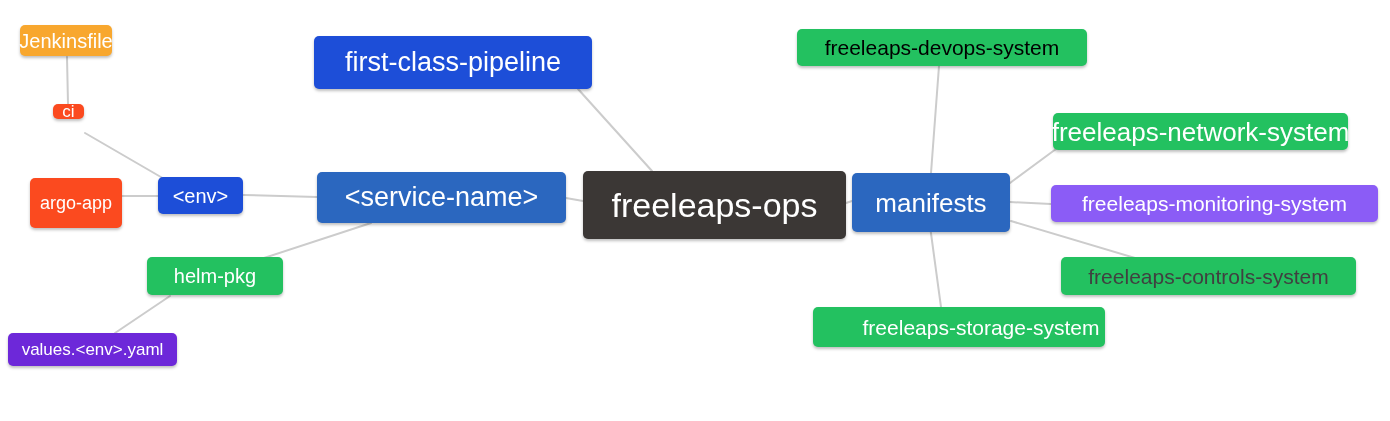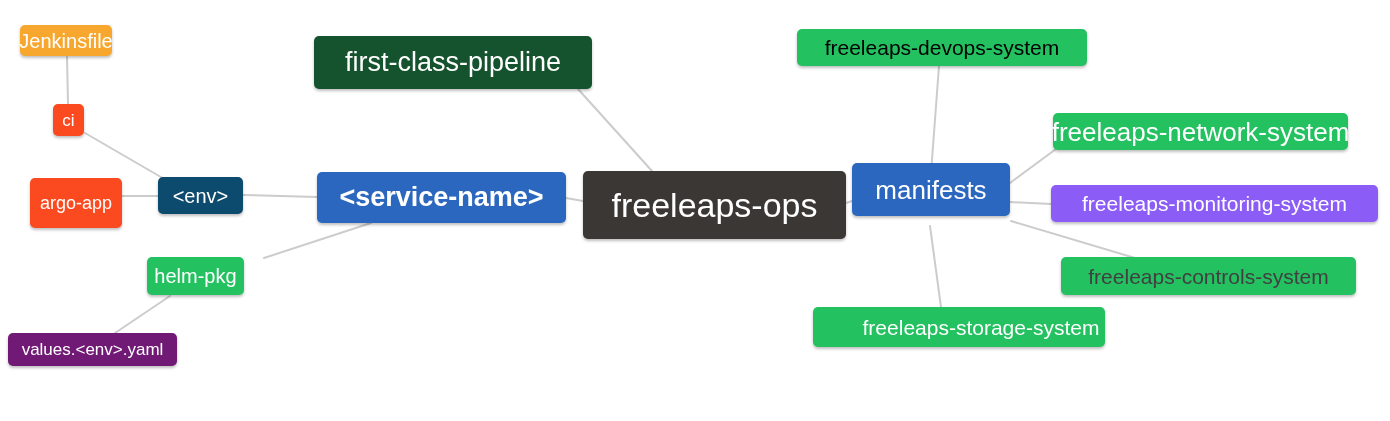--- a/index.html
+++ b/index.html
@@ -56,28 +56,28 @@
       <line x1="566" y1="198" x2="583" y2="201" class="edge" stroke="#cccccc"></line>
       <line x1="846" y1="203" x2="852" y2="201" class="edge" stroke="#cccccc"></line>
       <line x1="931" y1="173" x2="939" y2="66" class="edge" stroke="#cccccc"></line>
       <line x1="1010" y1="183" x2="1056" y2="149" class="edge" stroke="#cccccc"></line>
       <line x1="1010" y1="202" x2="1051" y2="204" class="edge" stroke="#cccccc"></line>
       <line x1="1011" y1="221" x2="1135" y2="258" class="edge" stroke="#cccccc"></line>
       <line x1="930" y1="226" x2="941" y2="307" class="edge" stroke="#cccccc"></line>
     </svg>
   <div id="nodes-layer">
       <div class="node" style="left: 583px; top: 171px; width: 263px; height: 68px; font-size: 34px; background: rgb(59, 55, 53); color: rgb(255, 255, 255);">freeleaps-ops</div>
-      <div class="node" style="left: 314px; top: 36px; width: 278px; height: 53px; font-size: 27px; background: #14532d; color: rgb(255, 255, 255);">first-class-pipeline</div>
-      <div class="node" style="left: 317px; top: 172px; width: 249px; height: 51px; font-size: 27px; background: rgb(43, 103, 191); color: rgb(255, 255, 255); font-weight: bold;">&lt;service-name&gt;</div>
-      <div class="node" style="left: 852px; top: 163px; width: 158px; height: 53px; font-size: 26px; background: rgb(43, 103, 191); color: rgb(255, 255, 255);">manifests</div>
-      <div class="node" style="left: 158px; top: 177px; width: 85px; height: 37px; font-size: 20px; background: #0c4a6e; color: rgb(255, 255, 255);">&lt;env&gt;</div>
-      <div class="node" style="left: 147px; top: 257px; width: 97px; height: 38px; font-size: 20px; background: rgb(35, 193, 96); color: rgb(255, 255, 255);">helm-pkg</div>
-      <div class="node" style="left: 53px; top: 104px; width: 31px; height: 32px; font-size: 17px; background: rgb(251, 74, 31); color: rgb(255, 255, 255);">ci</div>
+      <div class="node" style="left: 314px; top: 36px; width: 278px; height: 53px; font-size: 27px; background: #1d4ed8; color: rgb(255, 255, 255);">first-class-pipeline</div>
+      <div class="node" style="left: 317px; top: 172px; width: 249px; height: 51px; font-size: 27px; background: rgb(43, 103, 191); color: rgb(255, 255, 255);">&lt;service-name&gt;</div>
+      <div class="node" style="left: 852px; top: 173px; width: 158px; height: 59px; font-size: 26px; background: rgb(43, 103, 191); color: rgb(255, 255, 255);">manifests</div>
+      <div class="node" style="left: 158px; top: 177px; width: 85px; height: 37px; font-size: 20px; background: #1d4ed8; color: rgb(255, 255, 255);">&lt;env&gt;</div>
+      <div class="node" style="left: 147px; top: 257px; width: 136px; height: 38px; font-size: 20px; background: rgb(35, 193, 96); color: rgb(255, 255, 255);">helm-pkg</div>
+      <div class="node" style="left: 53px; top: 104px; width: 31px; height: 15px; font-size: 17px; background: rgb(251, 74, 31); color: rgb(255, 255, 255);">ci</div>
       <div class="node" style="left: 30px; top: 178px; width: 92px; height: 50px; font-size: 18px; background: rgb(251, 74, 31); color: rgb(255, 255, 255);">argo-app</div>
-      <div class="node" style="left: 8px; top: 333px; width: 169px; height: 33px; font-size: 17px; background: #701a75; color: rgb(255, 255, 255);">values.&lt;env&gt;.yaml</div>
+      <div class="node" style="left: 8px; top: 333px; width: 169px; height: 33px; font-size: 17px; background: #6d28d9; color: rgb(255, 255, 255);">values.&lt;env&gt;.yaml</div>
       <div class="node" style="left: 20px; top: 25px; width: 92px; height: 31px; font-size: 20px; background: rgb(248, 167, 46); color: rgb(255, 255, 255); text-align: right;">Jenkinsfile</div>
       <div class="node" style="left: 797px; top: 29px; width: 290px; height: 37px; font-size: 21px; background: rgb(35, 193, 96); color: #000000;">freeleaps-devops-system</div>
       <div class="node" style="left: 1053px; top: 113px; width: 295px; height: 37px; font-size: 26px; background: rgb(35, 193, 96); color: rgb(255, 255, 255);">freeleaps-network-system</div>
       <div class="node" style="left: 1051px; top: 185px; width: 327px; height: 37px; font-size: 21px; background: #8b5cf6; color: rgb(255, 255, 255);">freeleaps-monitoring-system</div>
       <div class="node" style="left: 1061px; top: 257px; width: 295px; height: 38px; font-size: 21px; background: rgb(35, 193, 96); color: #404040;">freeleaps-controls-system</div>
       <div class="node" style="left: 813px; top: 307px; width: 292px; height: 40px; font-size: 21px; background: rgb(35, 193, 96); color: rgb(255, 255, 255); padding-left: 44px;">freeleaps-storage-system</div>
     </div>
 </div>
 
 </body></html>

